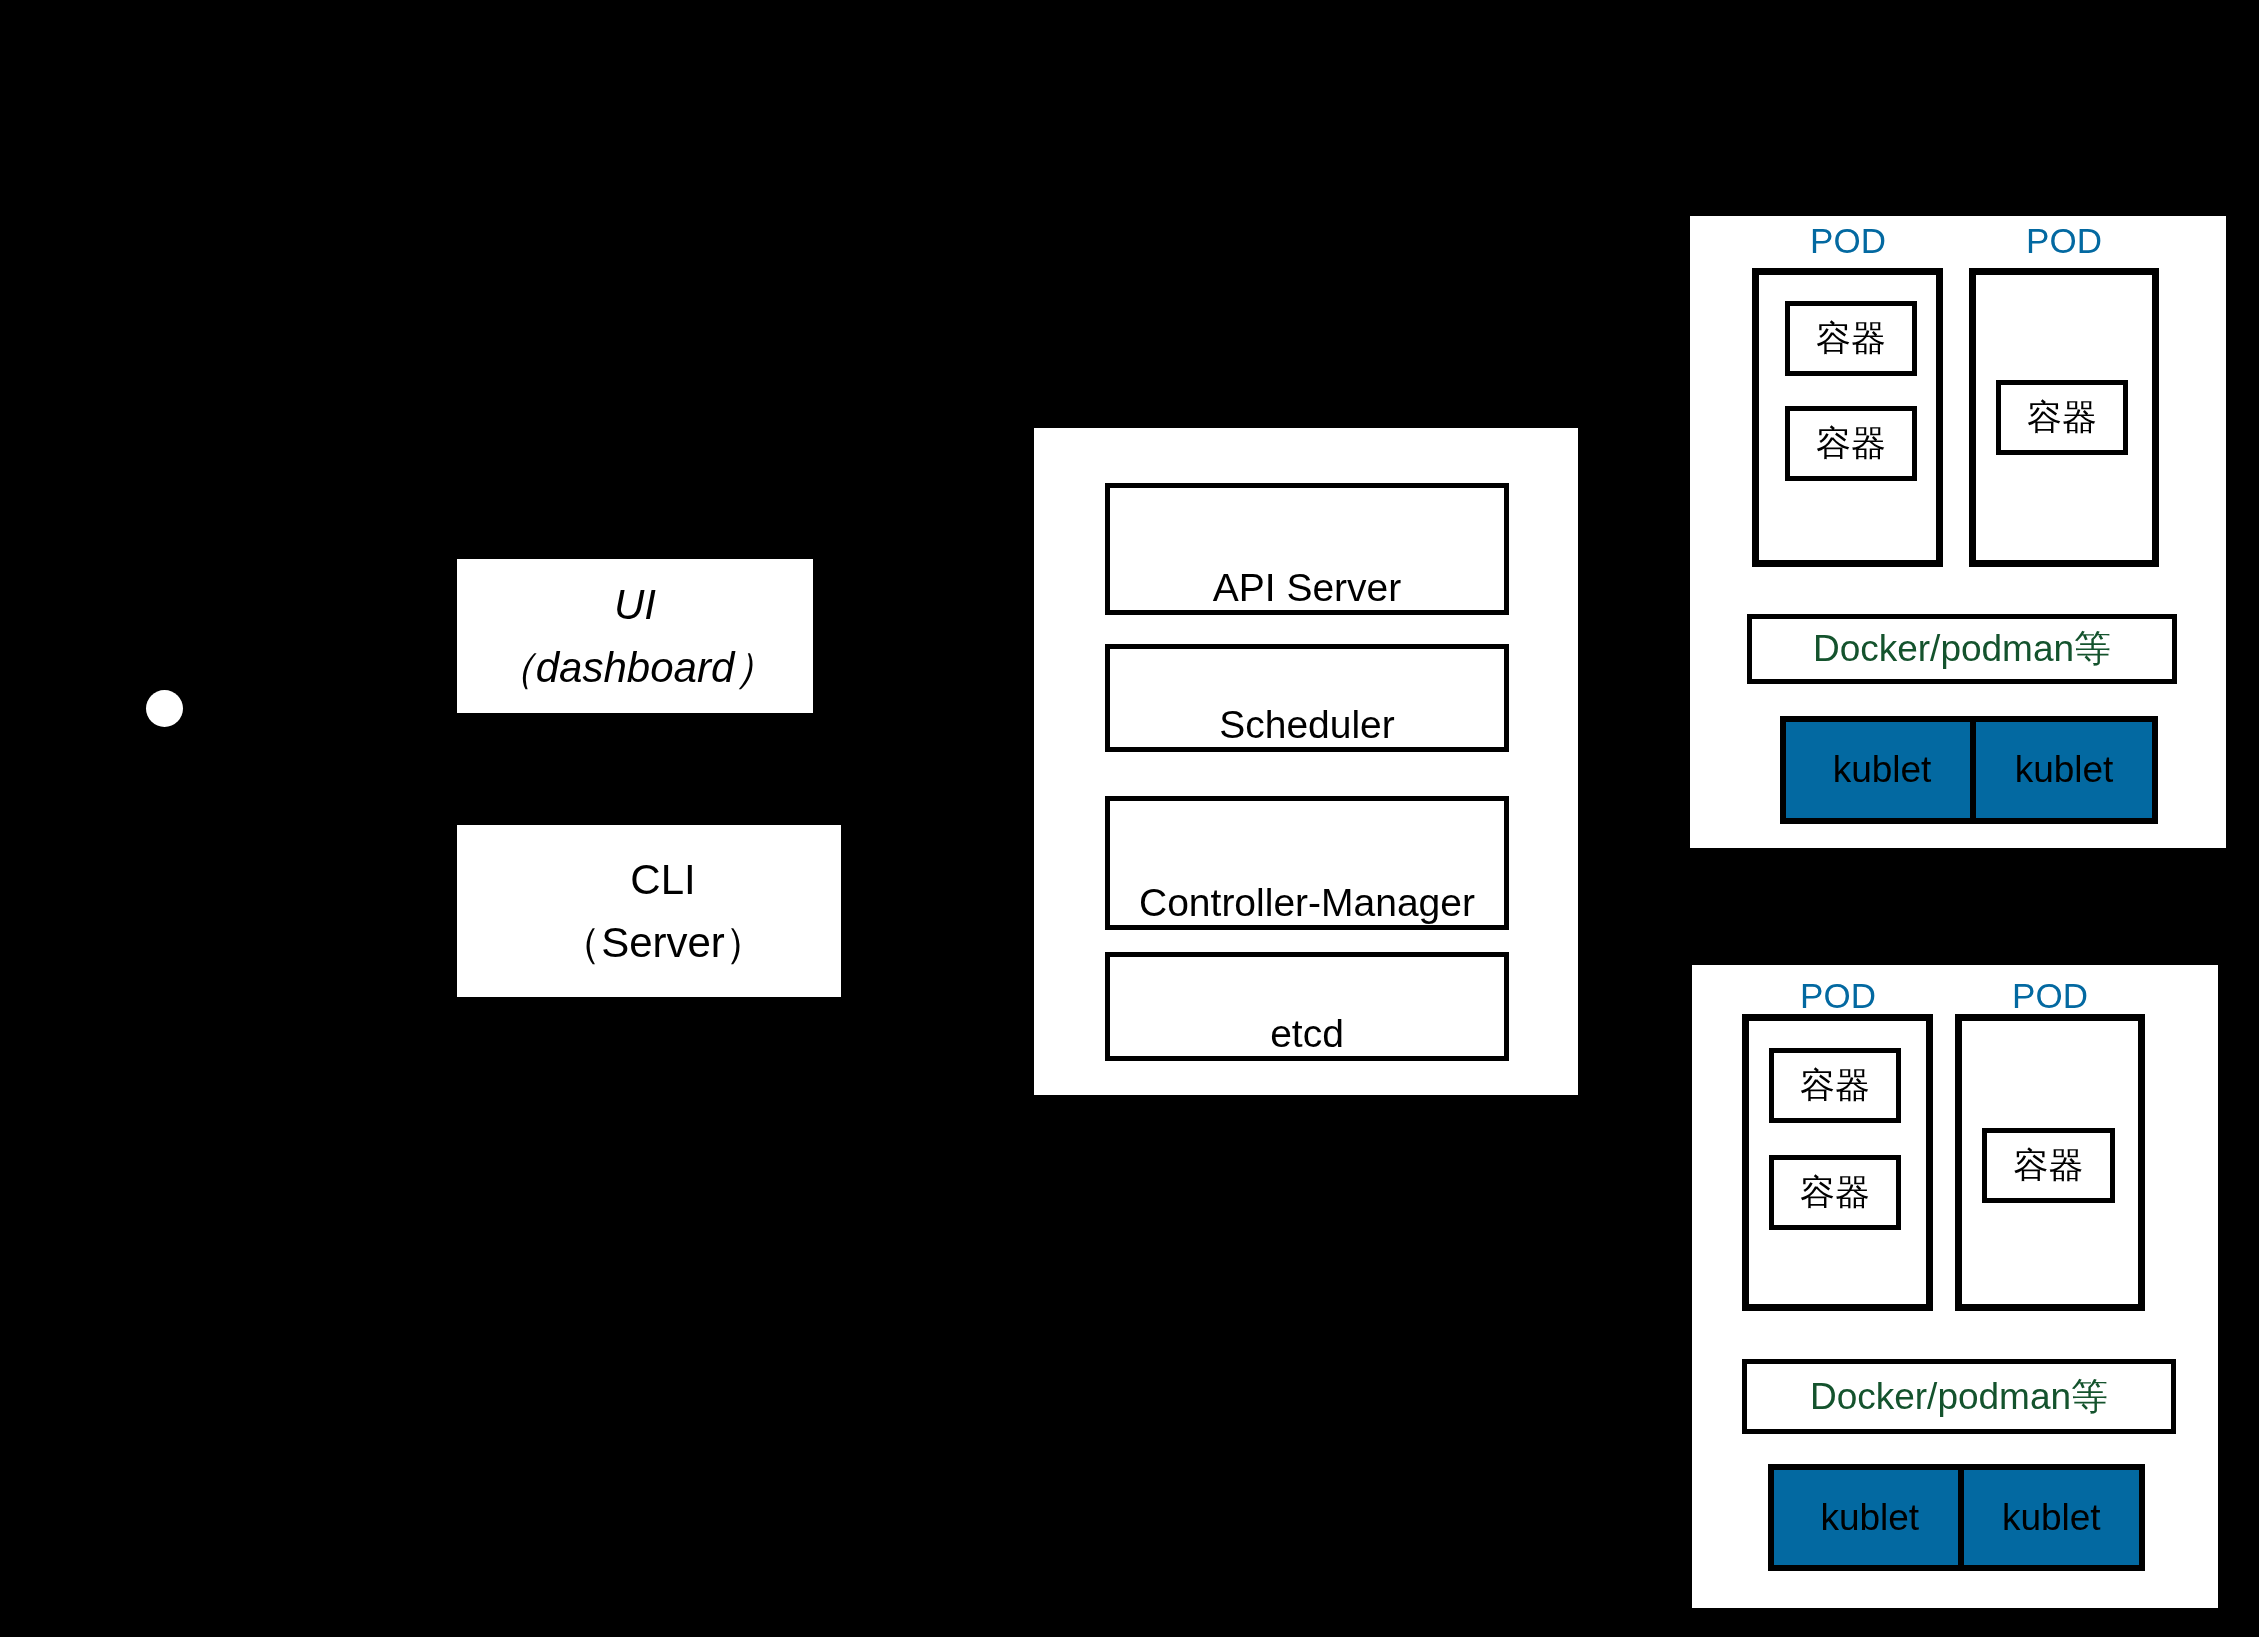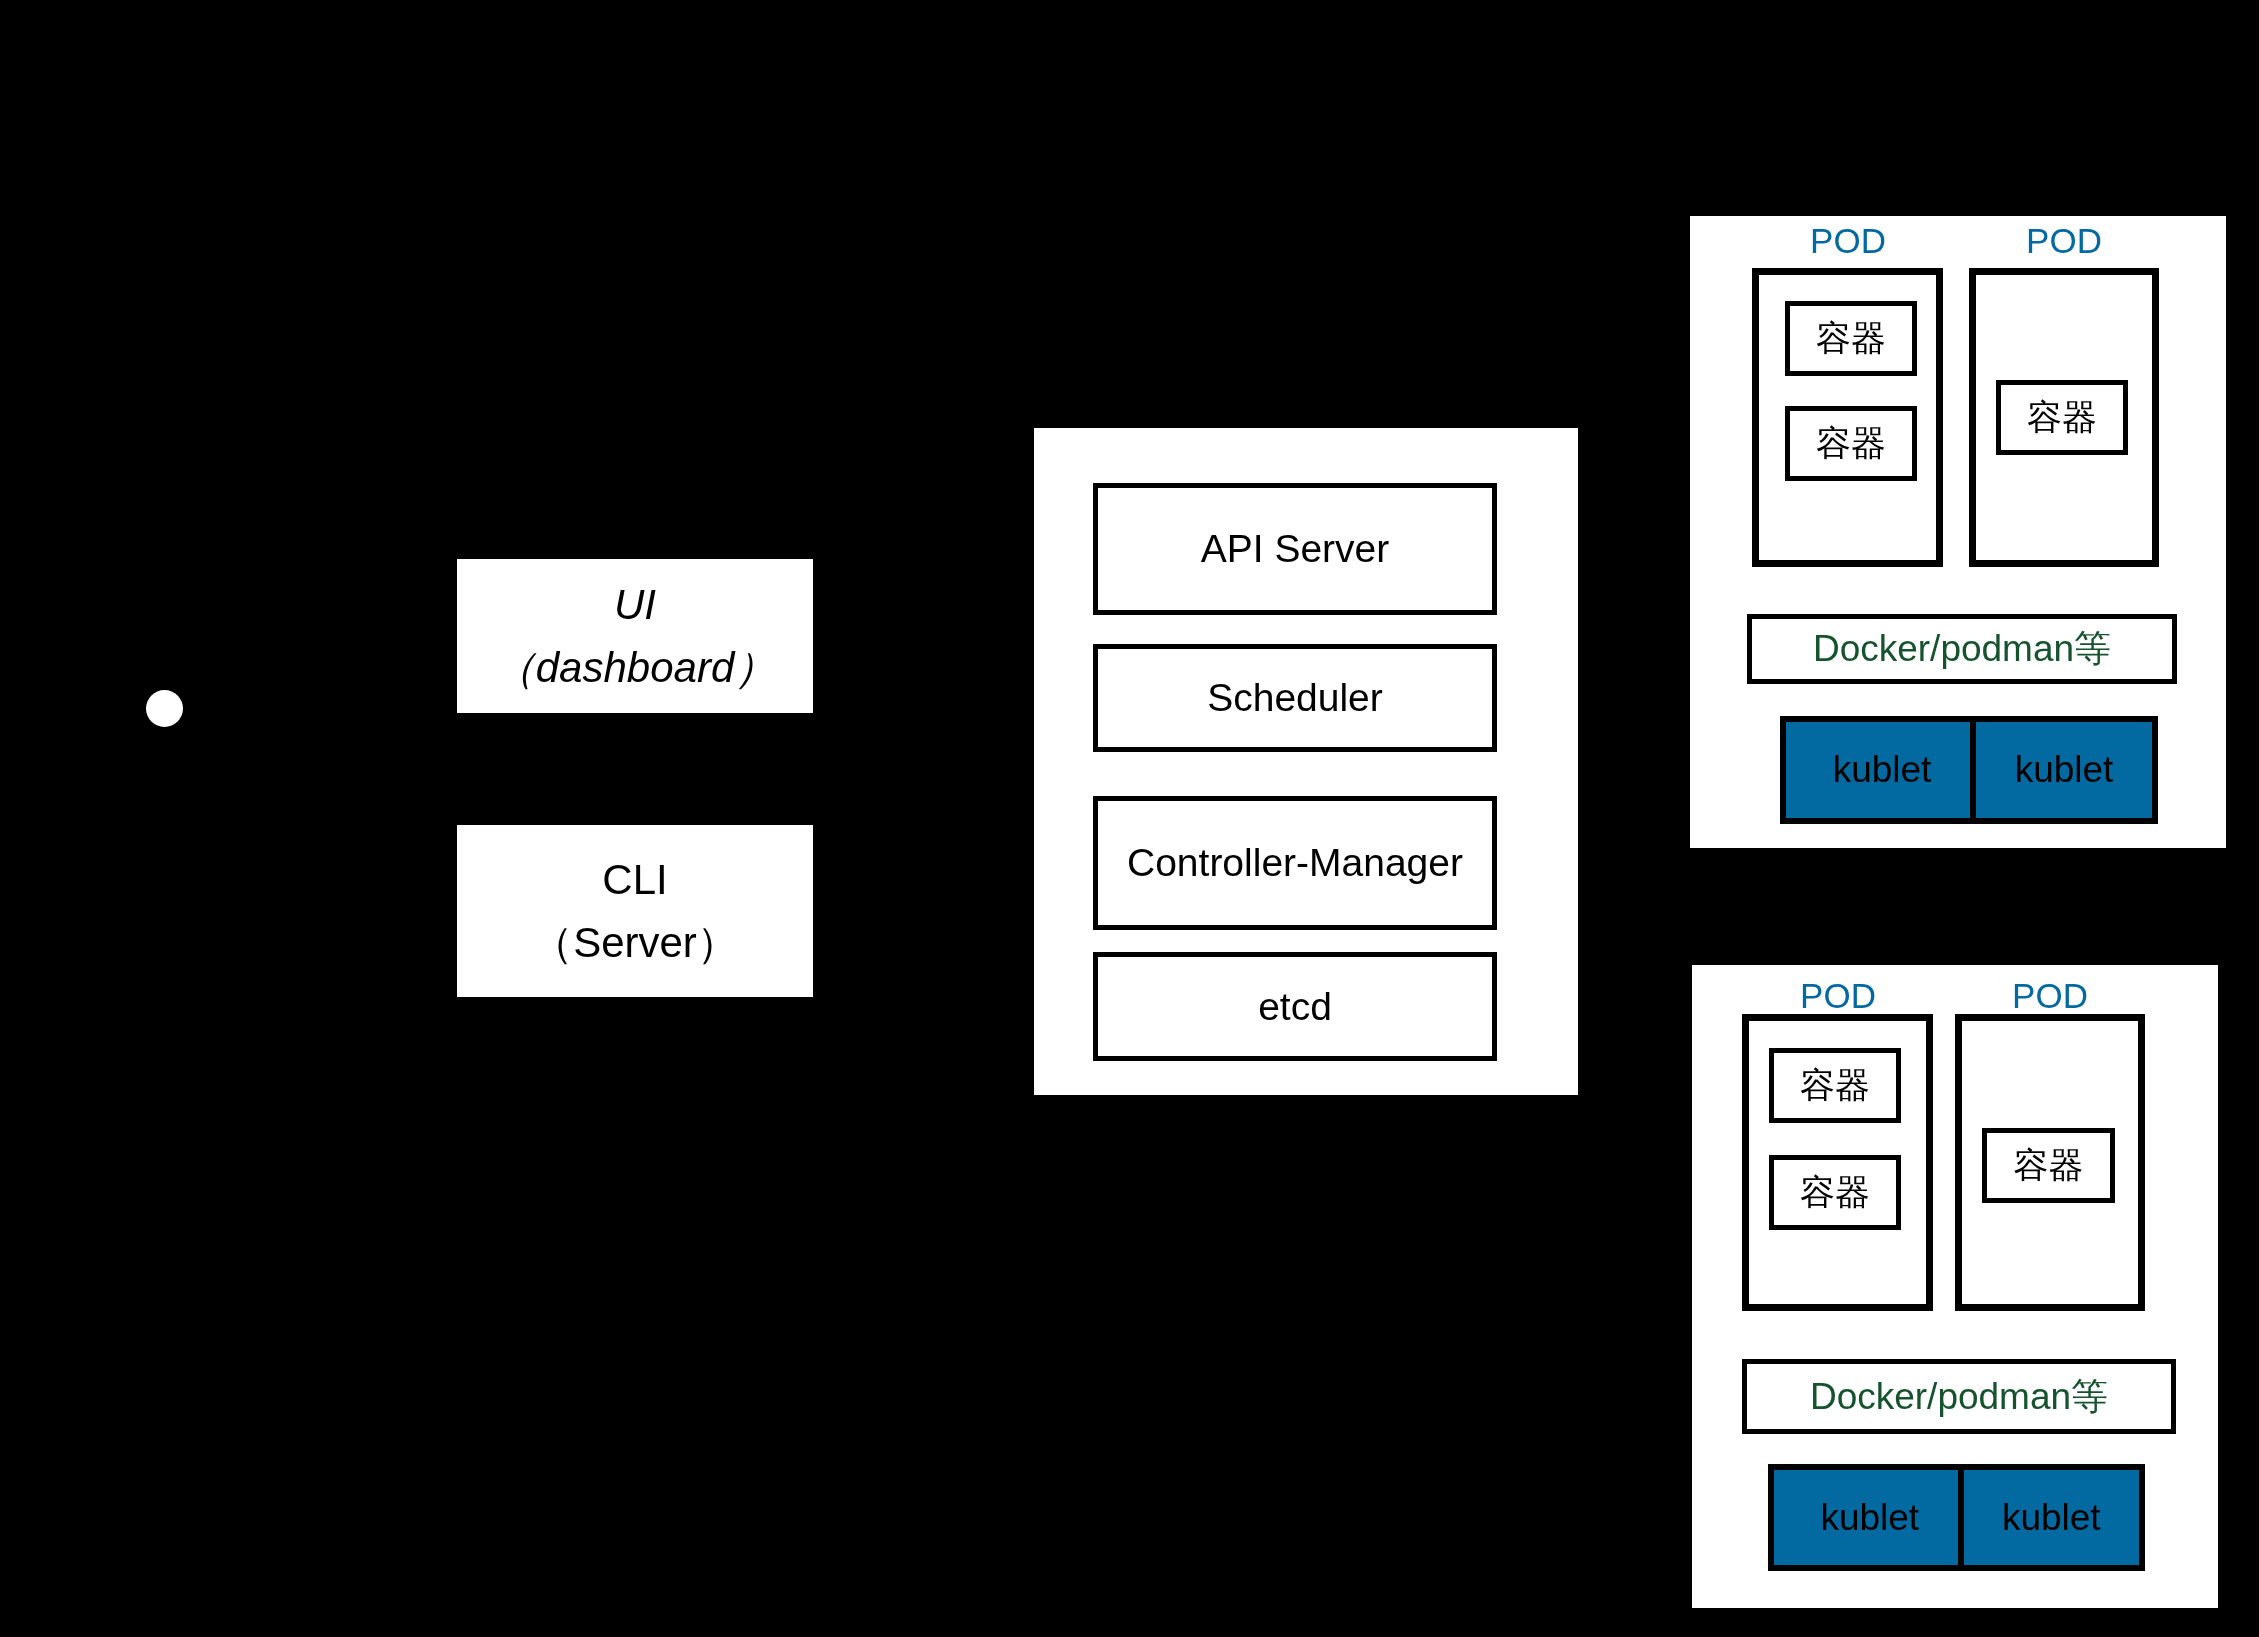--- a/index.html
+++ b/index.html
@@ -11,28 +11,28 @@
   .dot{
     position:absolute;left:146px;top:690px;width:37px;height:37px;
     border-radius:50%;background:#ffffff;
   }
   .wbox{
     position:absolute;background:#ffffff;color:#000;
     display:flex;flex-direction:column;align-items:center;justify-content:center;
     text-align:center;
   }
   .ui-box{left:457px;top:559px;width:356px;height:154px;font-size:42px;line-height:1.5;font-style:italic;}
-  .cli-box{left:457px;top:825px;width:356px;height:172px;font-size:42px;line-height:1.5;}
+  .cli-box{left:457px;top:825px;width:356px;height:172px;font-size:42px;line-height:1.5;padding-left:28px;}
 
   
   .cp{position:absolute;left:1034px;top:428px;width:544px;height:667px;background:#ffffff;}
   .cp-box{
-    position:absolute;left:59px;width:404px;background:#ffffff;
+    position:absolute;left:71px;width:404px;background:#ffffff;
     border:5.3px solid #000;box-sizing:border-box;
-    display:flex;align-items:center;justify-content:center;
+    display:flex;align-items:flex-end;justify-content:center;
     font-size:39px;color:#000;text-align:center;
   }
   .cp-api{top:55px;height:132px;}
   .cp-sched{top:216px;height:108px;}
   .cp-cm{top:368px;height:134px;}
   .cp-etcd{top:524px;height:109px;}
 
   
   .node{position:absolute;background:#ffffff;}
   .node1{left:1690px;top:216px;width:536px;height:632px;}

